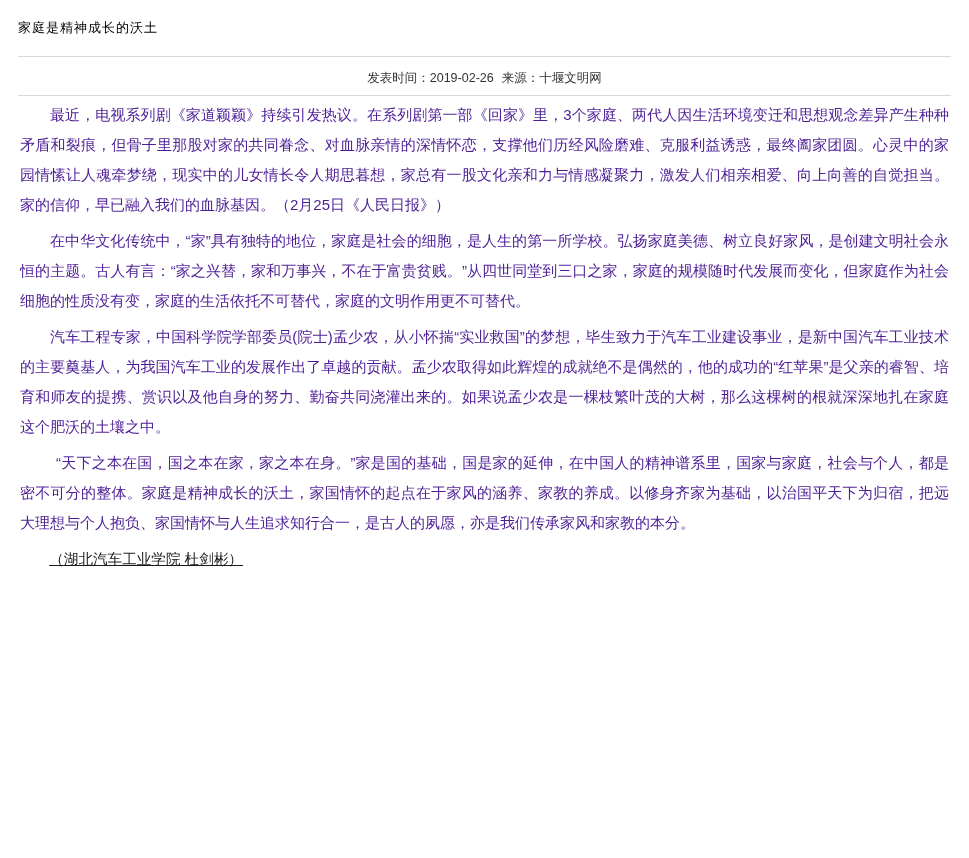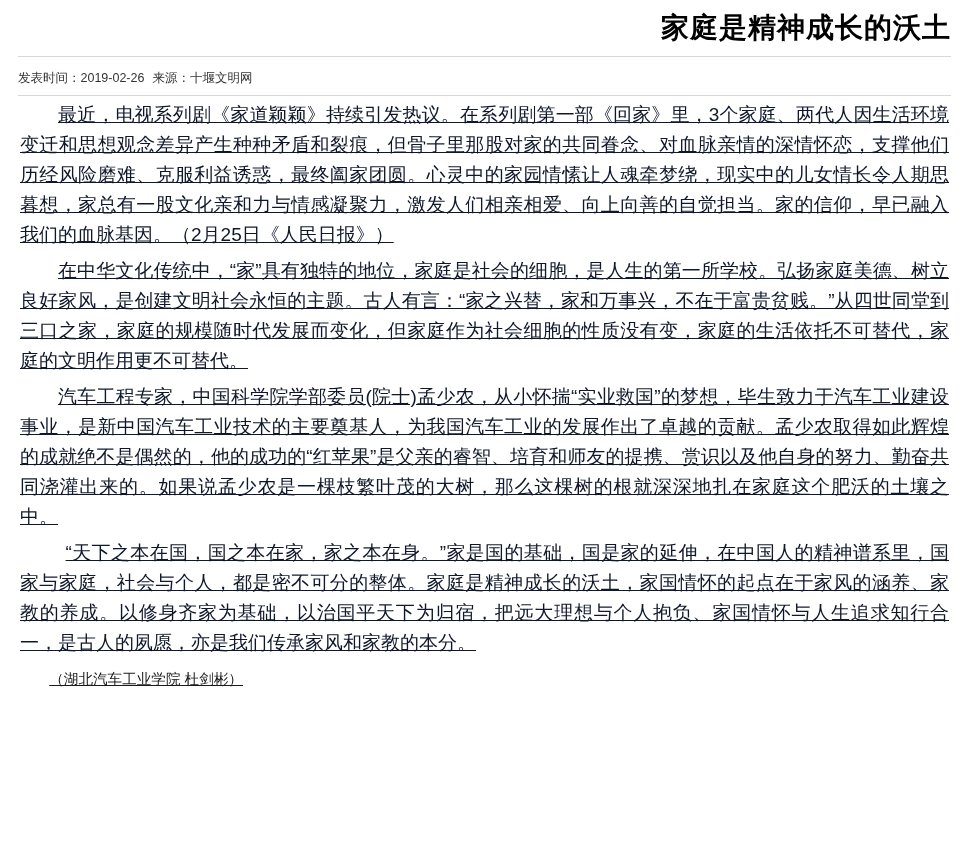--- a/index.html
+++ b/index.html
@@ -15,58 +15,58 @@
     overflow: hidden;
   }
   .page {
     width: 969px;
     height: 858px;
     box-sizing: border-box;
     padding: 0 18px;
     position: relative;
   }
   .article-title {
-    text-align: right;
-    font-size: 28px;
-    font-weight: bold;
+    text-align: left;
+    font-size: 13px;
+    font-weight: normal;
     color: #000000;
     letter-spacing: 1px;
     margin: 14px 0 14px 0;
     line-height: 28px;
   }
   .title-rule {
     border-top: 1px solid #d8d8d8;
     margin: 0 0 0 0;
   }
   .meta-line {
+    text-align: center;
     font-size: 12.5px;
     color: #333333;
     margin: 12px 0 6px 0;
     line-height: 18px;
   }
   .meta-line .meta-sep {
     display: inline-block;
     width: 8px;
   }
   .meta-rule {
     border-top: 1px solid #d8d8d8;
     margin: 8px 0 0 0;
   }
   .body-text {
     padding: 4px 2px 0 2px;
   }
   .para {
-    font-size: 19px;
+    font-size: 15px;
     line-height: 30px;
-    color: #0f172a;
+    color: #4c1d95;
     margin: 0 0 6px 0;
     text-align: justify;
     text-justify: inter-ideograph;
     text-indent: 2em;
-    text-decoration: underline;
   }
   .para.indent-extra {
     text-indent: 2.4em;
   }
   .signature {
     font-size: 14.6px;
     line-height: 30px;
     color: #1a1a1a;
     margin: 2px 0 0 0;
     text-indent: 2em;

